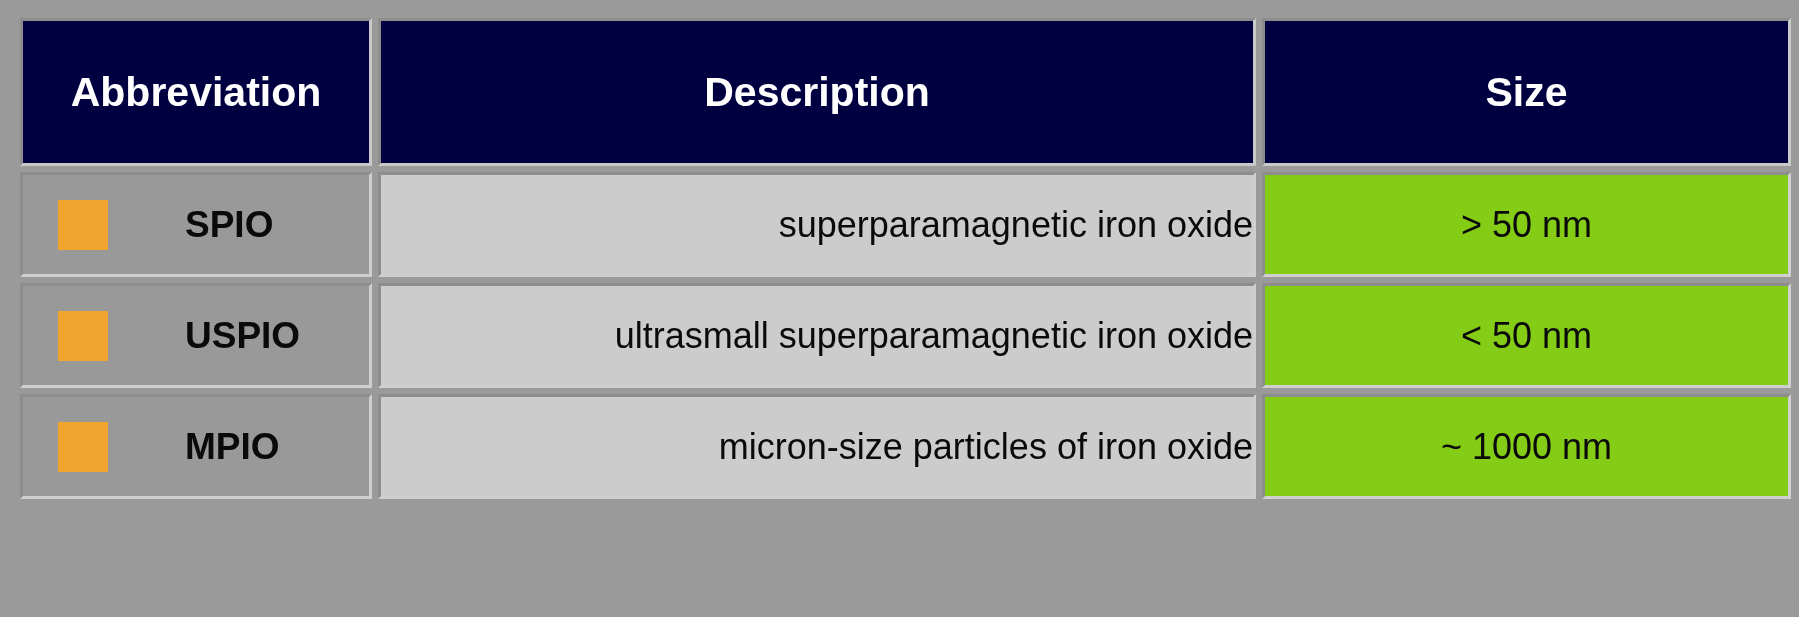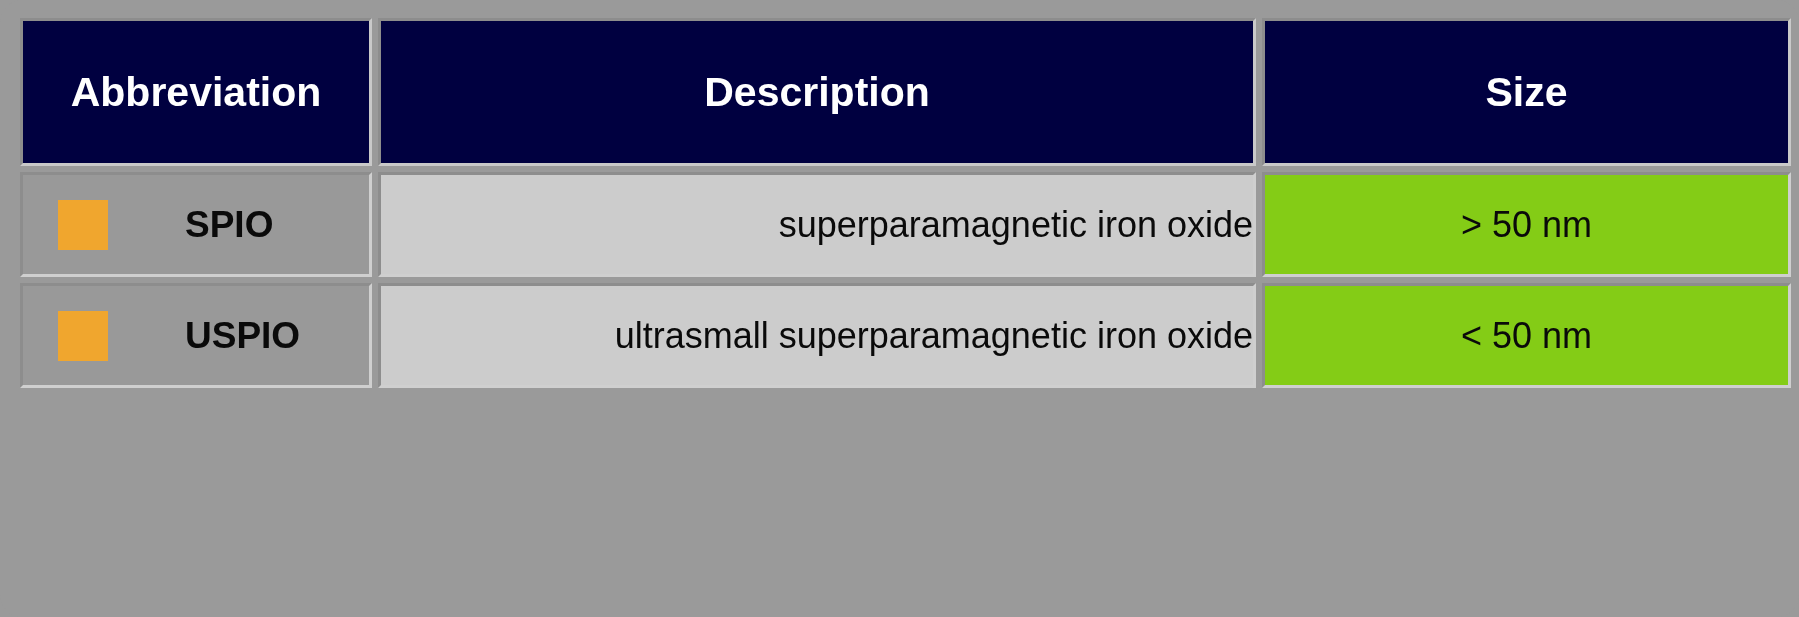--- a/index.html
+++ b/index.html
@@ -144,15 +144,29 @@
             <span class="abbrev-label">USPIO</span>
           </div>
         </td>
         <td class="cell-desc">
           <span class="desc-text">ultrasmall superparamagnetic iron oxide</span>
         </td>
         <td class="cell-size">
           <span class="size-text">&lt; 50 nm</span>
         </td>
       </tr>
+      <tr>
+        <td class="cell-abbrev">
+          <div class="abbrev-inner">
+            <span class="swatch" style="background: rgb(240, 166, 46);"></span>
+            <span class="abbrev-label">MPIO</span>
+          </div>
+        </td>
+        <td class="cell-desc">
+          <span class="desc-text">micron-size particles of iron oxide</span>
+        </td>
+        <td class="cell-size">
+          <span class="size-text">~ 1000 nm</span>
+        </td>
+      </tr>
     </tbody>
   </table>
 </div>
 
 </body></html>

